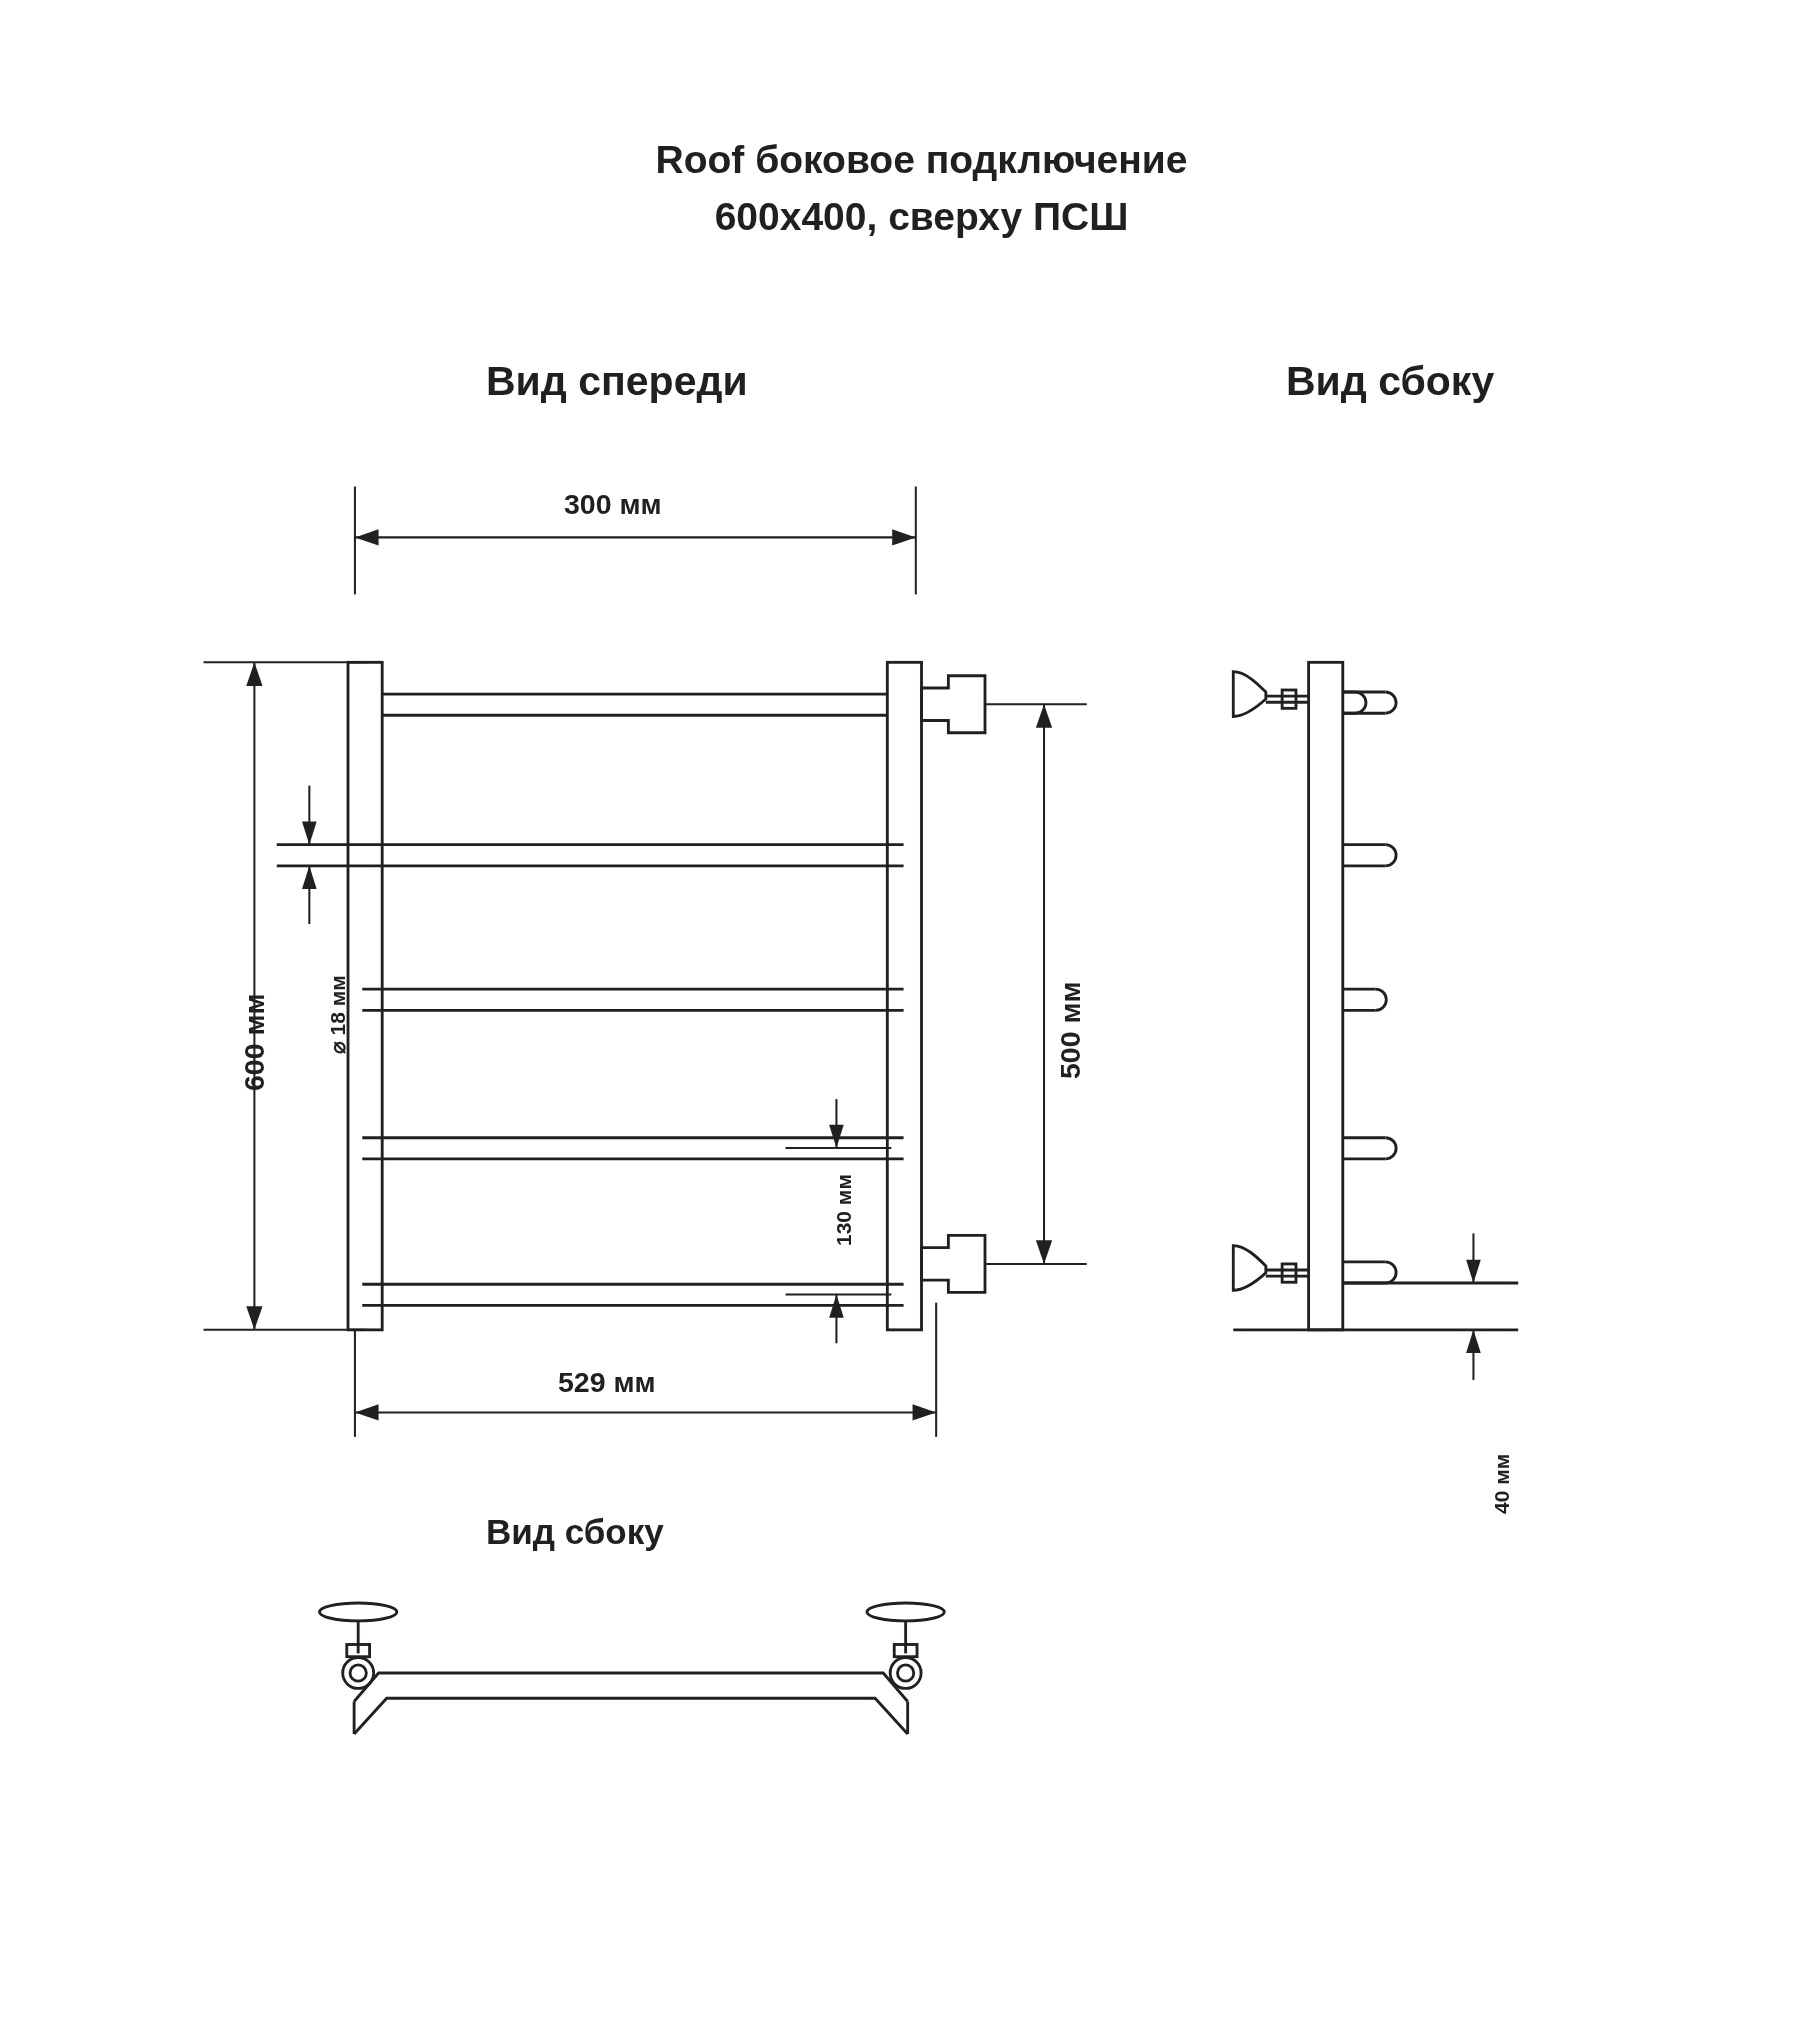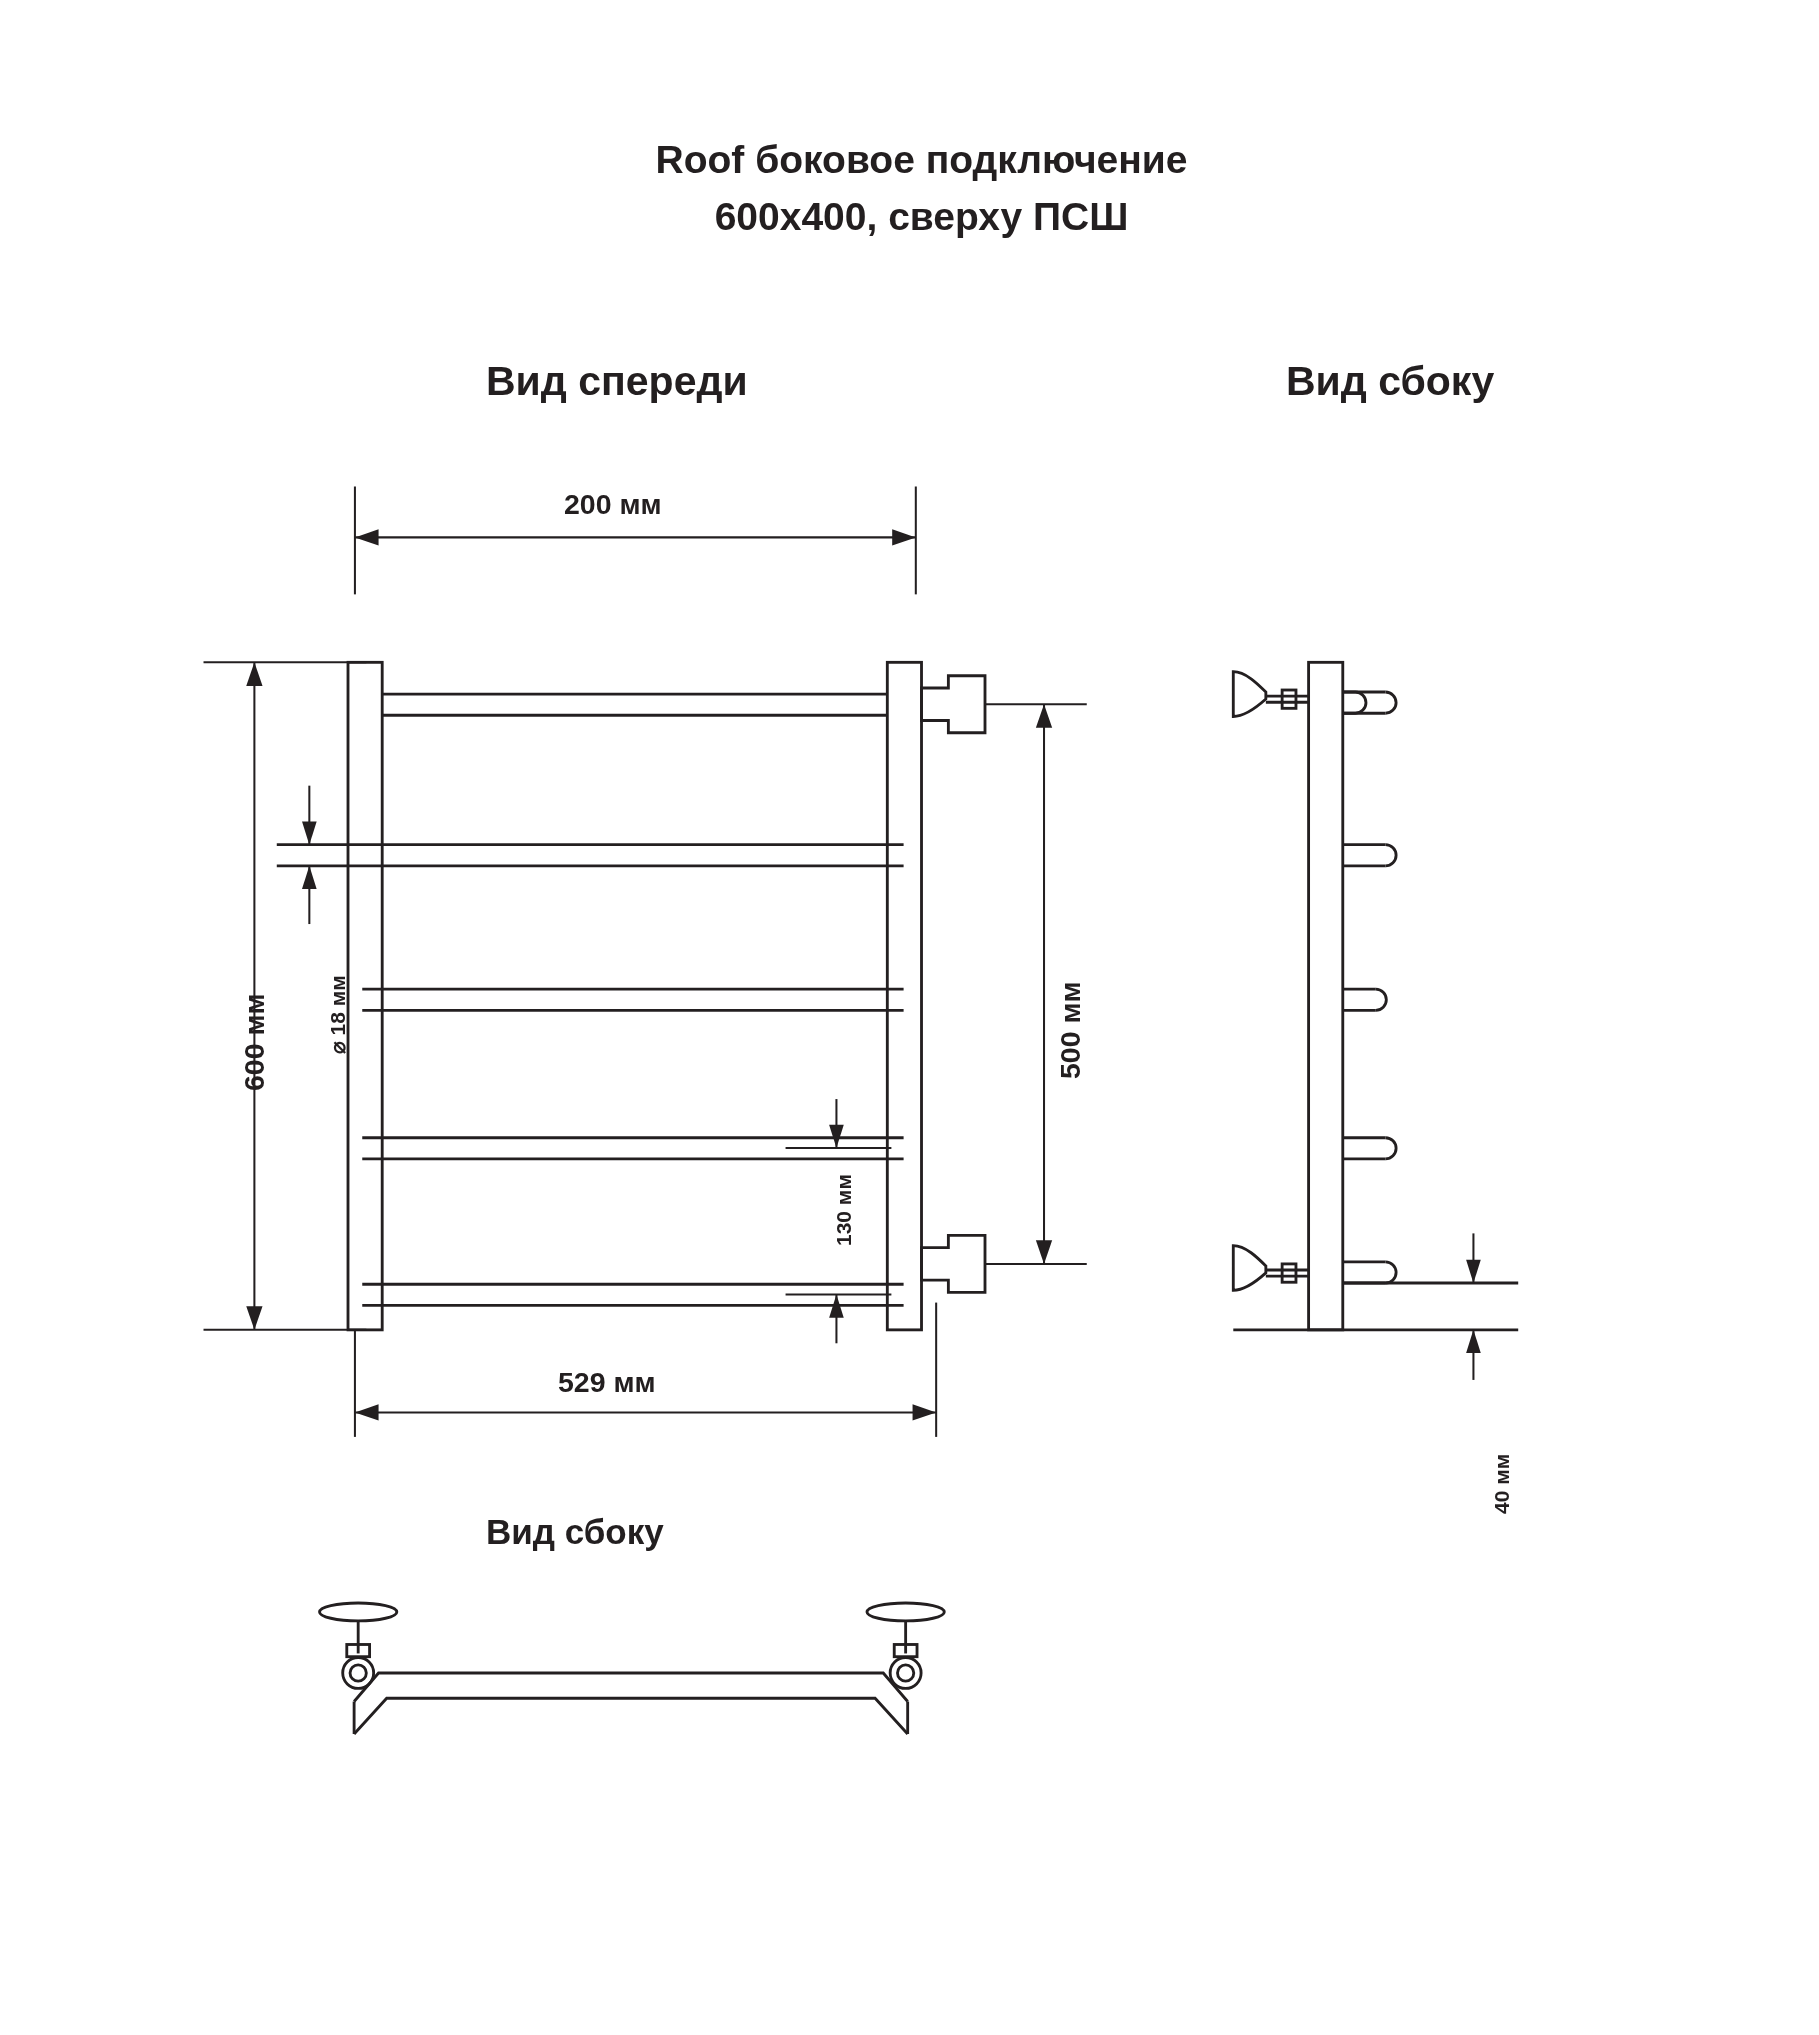--- a/index.html
+++ b/index.html
@@ -61,21 +61,21 @@
 
 <div id="sheet">
 
   <div class="txt title" style="top:138px;">Roof боковое подключение</div>
   <div class="txt title" style="top:195px;">600x400, сверху ПСШ</div>
 
   <div class="txt viewlabel" style="left:486px; top:358px;">Вид спереди</div>
   <div class="txt viewlabel" style="left:1286px; top:358px;">Вид сбоку</div>
   <div class="txt viewlabel" style="left:486px; top:1512px; font-size:35px;">Вид сбоку</div>
 
-  <div class="txt dim" style="left:564px; top:488px;">200 мм</div>
+  <div class="txt dim" style="left:564px; top:488px;">300 мм</div>
   <div class="txt dim" style="left:558px; top:1366px;">529 мм</div>
 
   <div class="txt dim rot90" style="left:238px; top:1091px;">600 мм</div>
   <div class="txt dim-small rot90" style="left:326px; top:1054px;">⌀ 18 мм</div>
   <div class="txt dim rot90" style="left:1054px; top:1079px;">500 мм</div>
   <div class="txt dim-small rot90" style="left:832px; top:1246px;">130 мм</div>
   <div class="txt dim-small rot90" style="left:1490px; top:1514px;">40 мм</div>
 
   <svg class="overlay" viewBox="0 0 4469 5095">
     <g fill="none" stroke="#231f20" stroke-width="7" stroke-linecap="butt">

